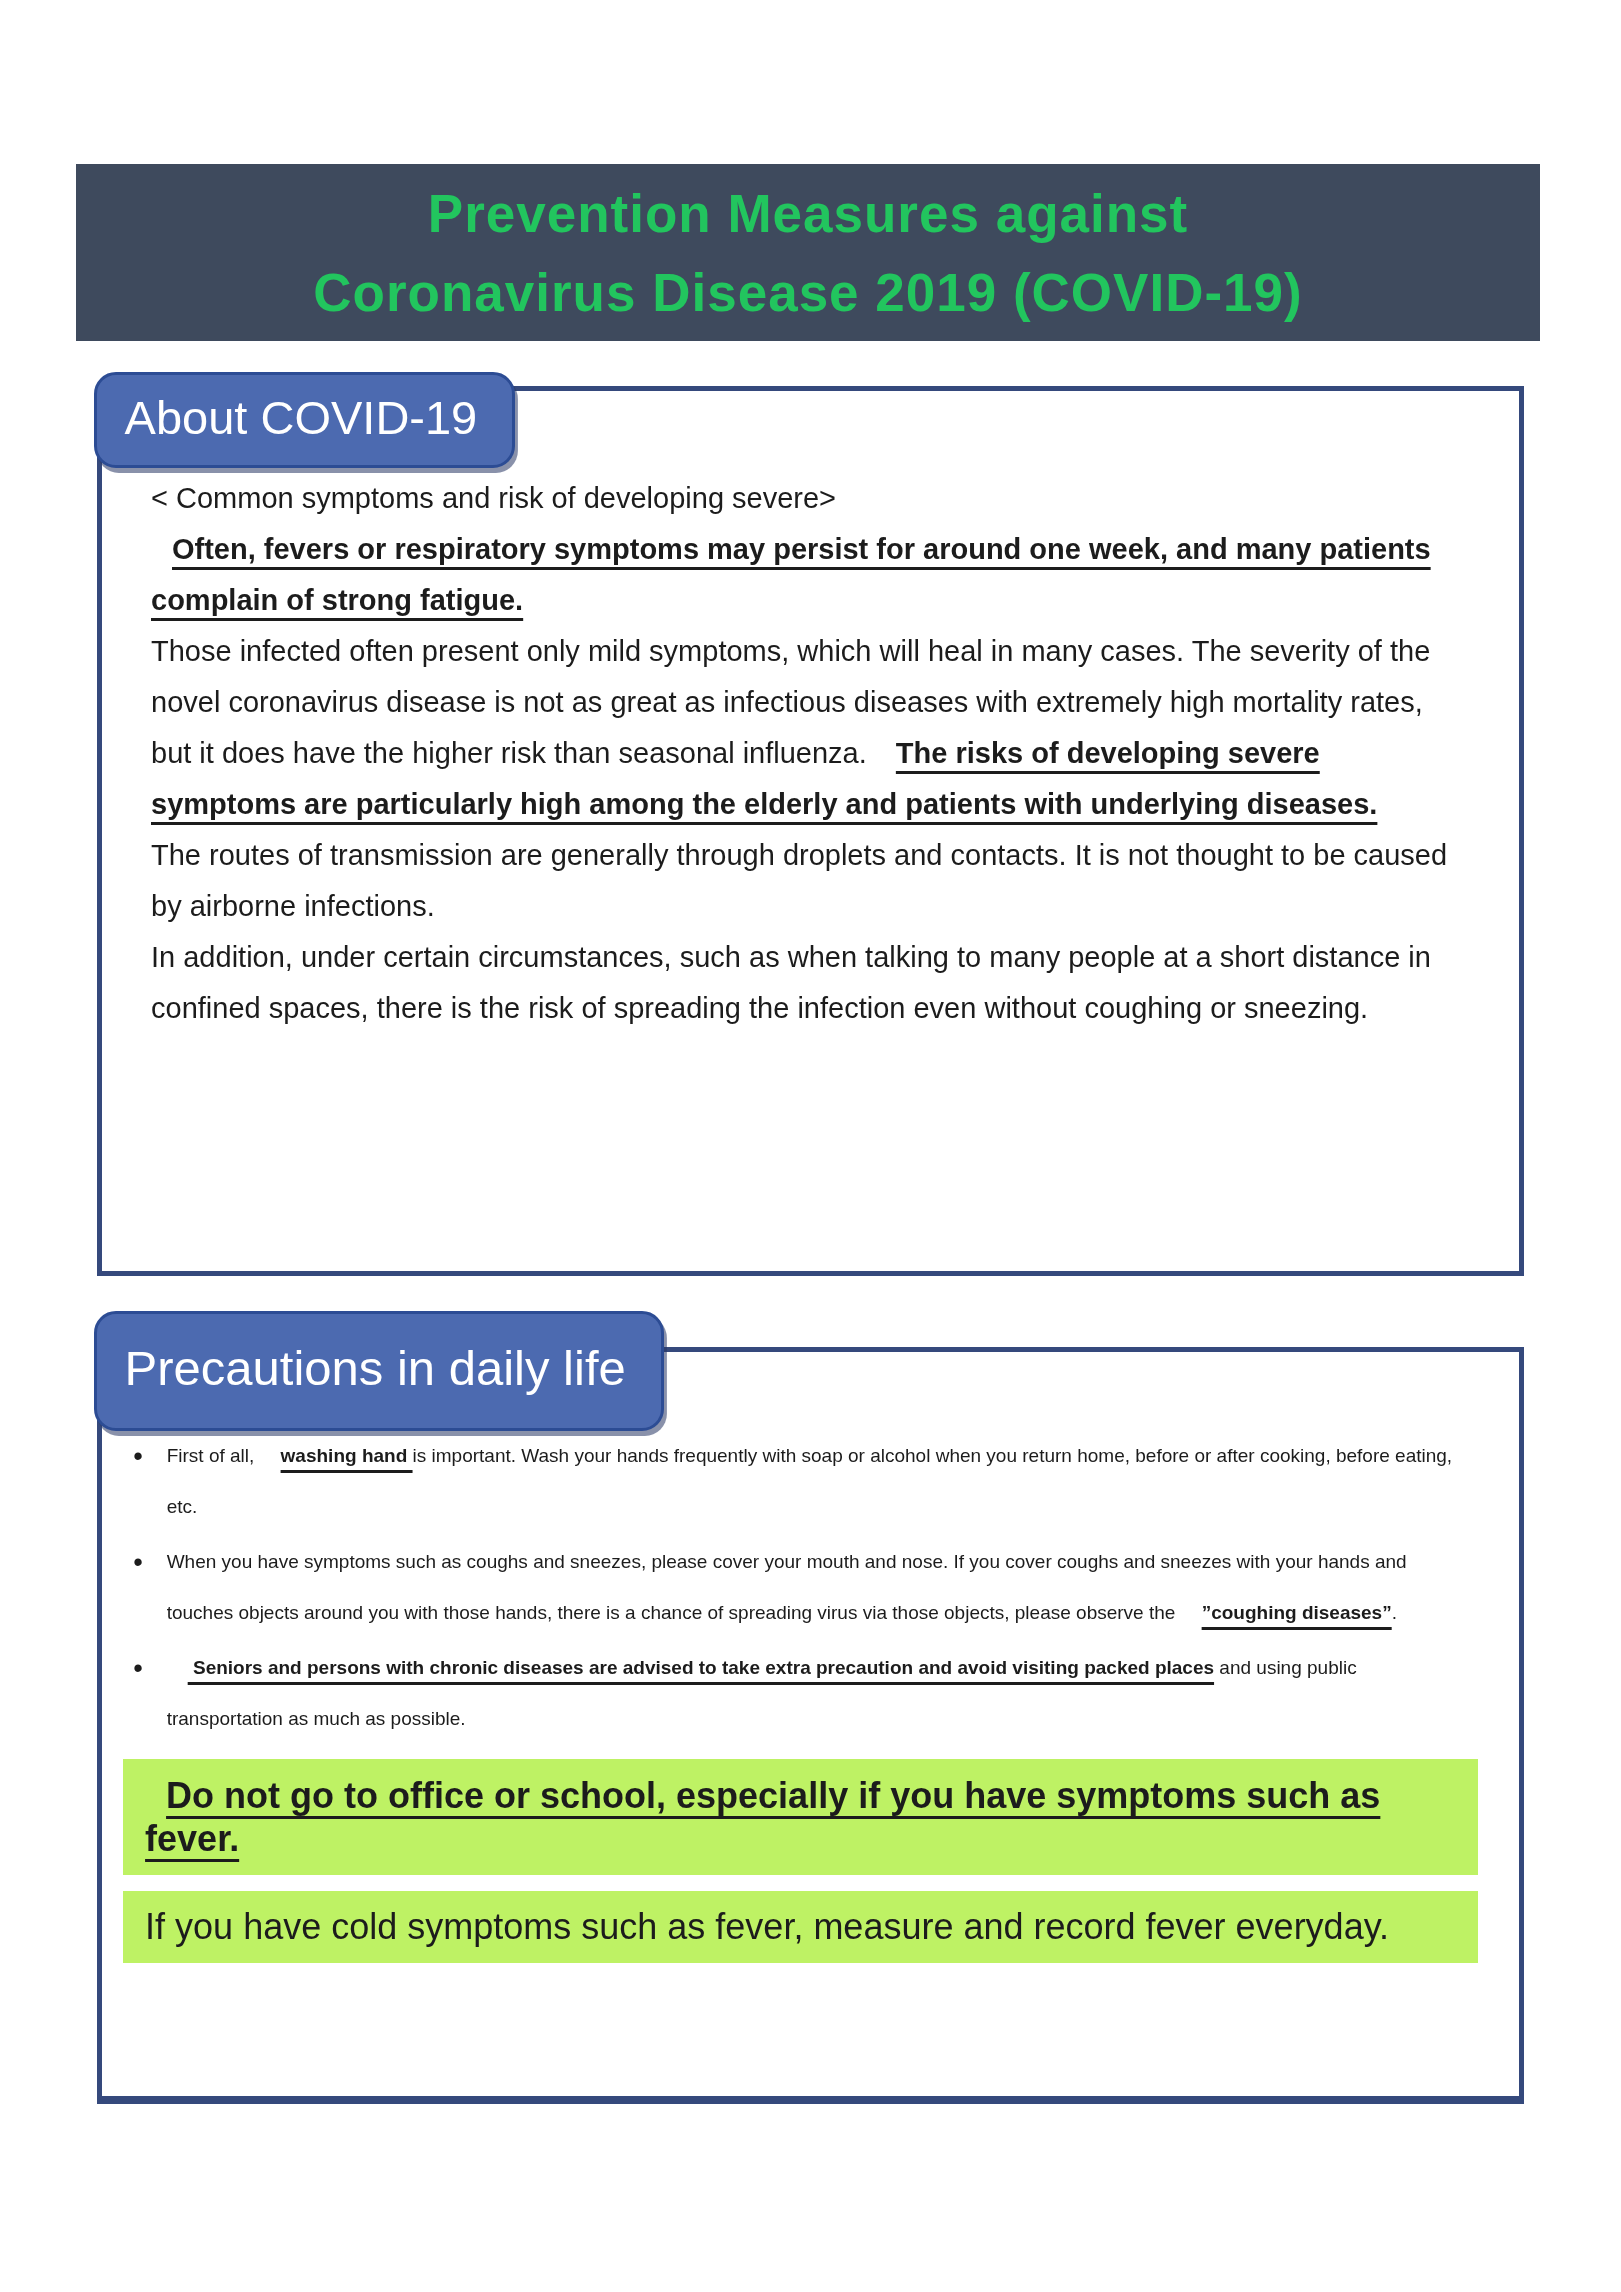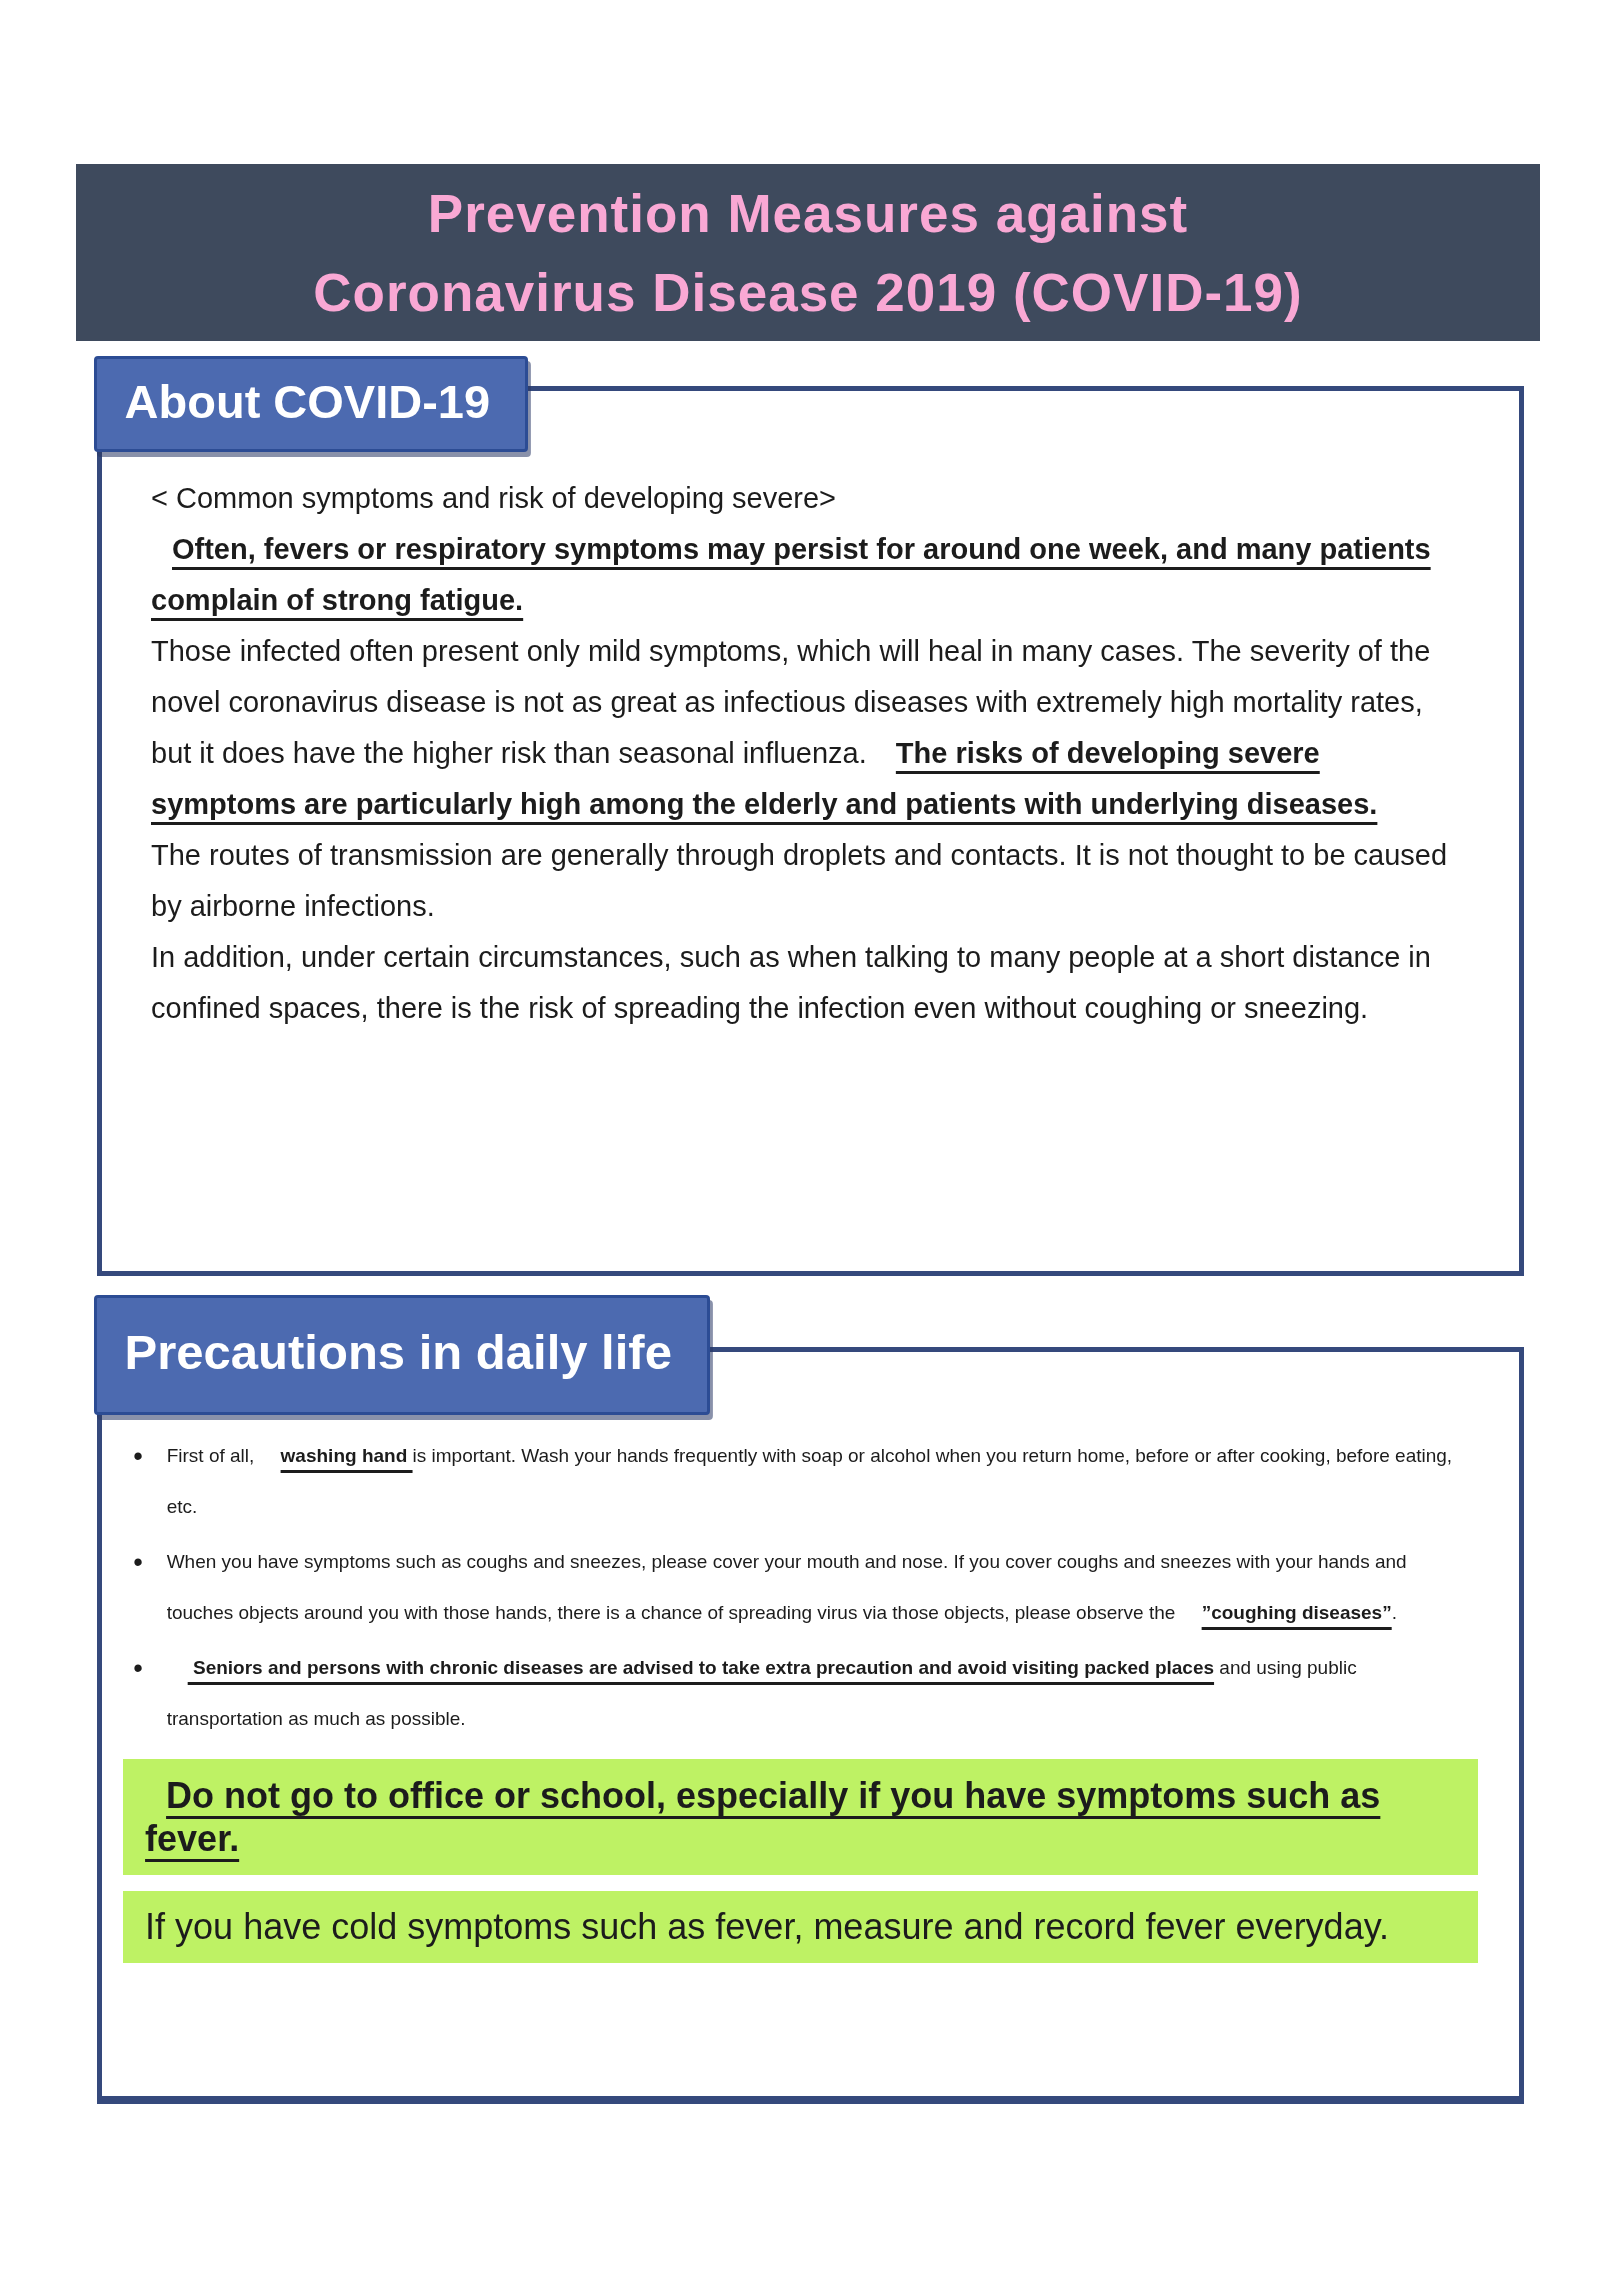--- a/index.html
+++ b/index.html
@@ -18,21 +18,21 @@
   }
 
   
   .title-band {
     position: absolute;
     left: 76px;
     top: 164px;
     width: 1464px;
     height: 177px;
     background: #3e4a5d;
-    color: #f9a8d4;
+    color: #22c55e;
     text-align: center;
     font-weight: bold;
     box-sizing: border-box;
     padding-top: 9.8px;
   }
   .title-band .t-line {
     font-size: 53px;
     line-height: 79px;
     letter-spacing: 1px;
   }
@@ -54,29 +54,30 @@
     top: 1347px;
     height: 757px;
     border-bottom-width: 8.8px;
   }
 
   
   .badge {
     position: absolute;
     background: #4c6ab0;
     border: 3.9px solid #2c4c94;
-    border-radius: 4px;
+    border-radius: 22px;
     color: #ffffff;
-    font-weight: bold;
+    font-weight: normal;
     box-sizing: border-box;
     display: flex;
     align-items: center;
     padding: 0 35px 5.9px 27.4px;
     box-shadow: 2.9px 4.9px 0 rgba(40, 55, 100, 0.55);
     white-space: nowrap;
+    margin-top: 16px;
   }
   .about-panel .badge {
     left: -7.8px;
     top: -35px;
     height: 96px;
     font-size: 47px;
   }
   .precautions-panel .badge {
     left: -7.8px;
     top: -57px;

